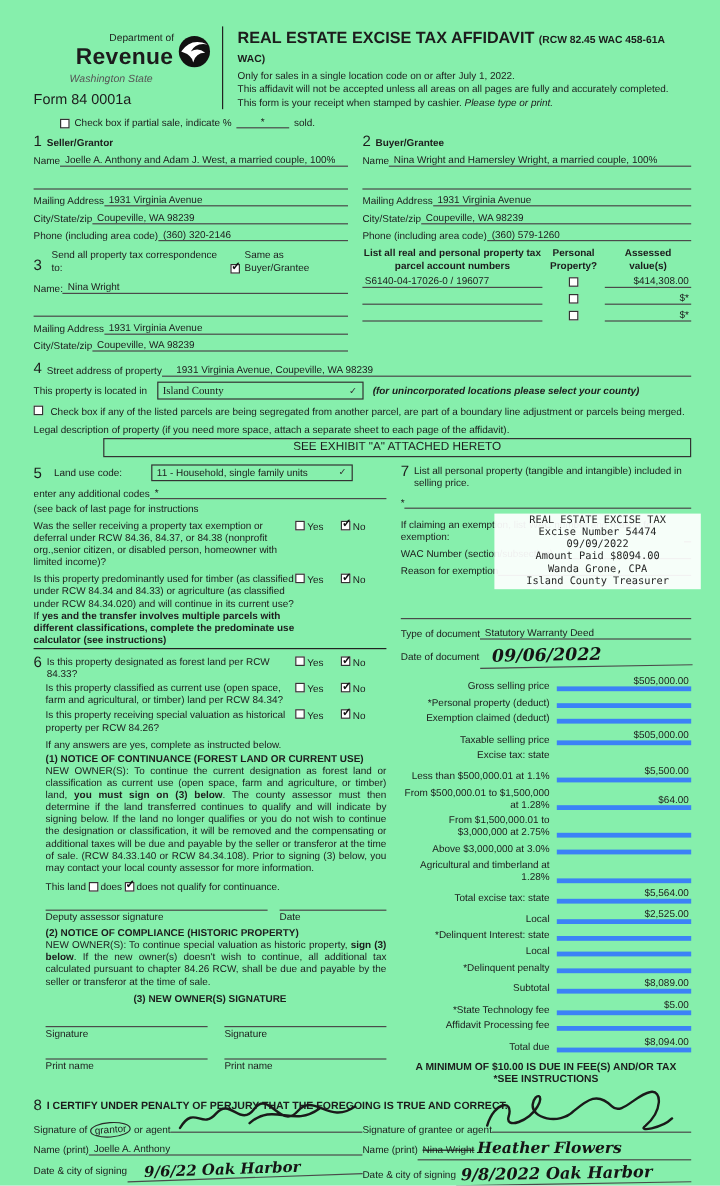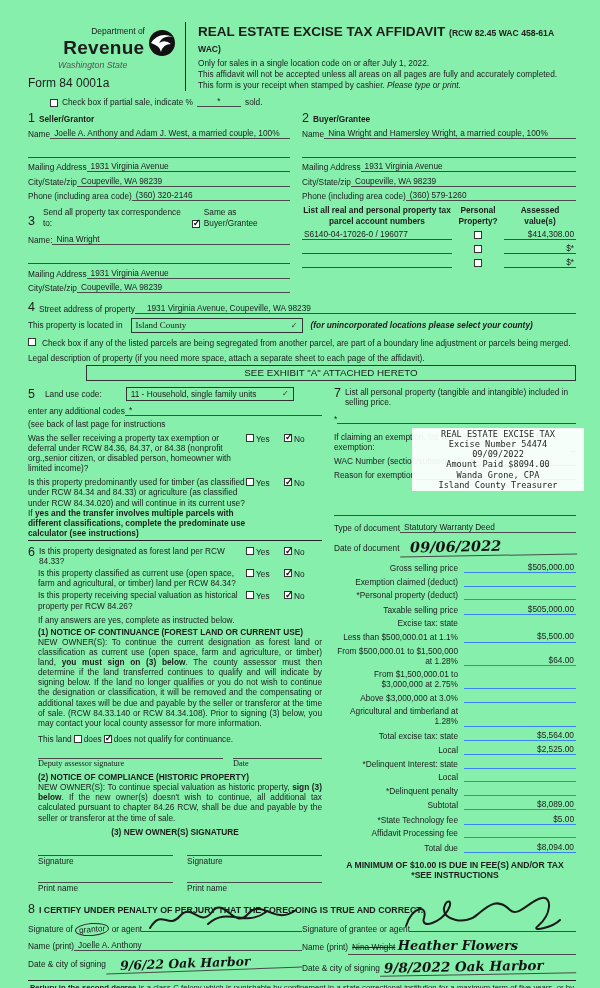--- a/index.html
+++ b/index.html
@@ -44,21 +44,21 @@
   
   .parcel-head { display:flex; font-weight:bold; text-align:center; margin-top:4px; }
   .parcel-row { display:flex; align-items:flex-end; margin-top:3px; }
   .pc1 { width:150px; } .pc2 { width:52px; text-align:center; } .pc3 { width:72px; }
   .pr1 { width:150px; border-bottom:1px solid #4a4a4a; min-height:11px; padding-left:2px; }
   .pr2 { width:52px; text-align:center; }
   .pr3 { width:72px; border-bottom:1px solid #4a4a4a; min-height:11px; text-align:right; padding-right:2px; }
   
   .taxrow { display:flex; align-items:flex-end; margin-top:3.2px; }
   .taxlabel { flex:1; text-align:right; padding-right:6px; }
-  .taxval { width:112px; border-bottom:1px solid #3b82f6; min-height:10.5px; text-align:right; padding-right:2px; position:relative; }
+  .taxval { width:112px; border-bottom:4px solid #3b82f6; min-height:10.5px; text-align:right; padding-right:2px; position:relative; }
   .taxval.noline { border-bottom:none; }
   
   .stamp {
     position:absolute; left:78px; top:-4px; width:172px; text-align:center;
     font-family:"DejaVu Sans Mono", monospace; font-size:8.6px; line-height:10.2px;
     color:#262626; background:rgba(255,255,255,.93); padding:1px 0;
   }
   
   .sigline { position:relative; }
   .scribble { position:absolute; pointer-events:none; }
@@ -312,21 +312,21 @@
       </div>
 
       <div style="display:flex; align-items:center; gap:2px; margin-top:6px; padding-left:10px;">
         <span>This land</span>
         <span class="cb"></span>
         <span>does</span>
         <span class="cb checked"></span>
         <span>does not qualify for continuance.</span>
       </div>
 
-      <div style="display:flex; gap:10px; margin-top:12px; padding-left:10px;font-family:Liberation Serif, serif;">
+      <div style="display:flex; gap:10px; margin-top:12px; padding-left:10px;">
         <div style="width:185px;">
           <div class="ul" style="min-height:3px;"></div>
           <div>Deputy assessor signature</div>
         </div>
         <div style="flex:1;">
           <div class="ul" style="min-height:3px;"></div>
           <div>Date</div>
         </div>
       </div>
 
@@ -402,25 +402,25 @@
         <span>Date of document</span>
         <span class="fval hand" style="font-size:14.5px; transform:rotate(-1deg); padding-left:10px;">09/06/2022</span>
       </div>
 
       <div style="margin-top:6px;">
         <div class="taxrow">
             <span class="taxlabel">Gross selling price</span>
             <span class="taxval">$505,000.00</span>
           </div>
         <div class="taxrow">
+            <span class="taxlabel">*Personal property (deduct)</span>
+            <span class="taxval"></span>
+          </div>
+        <div class="taxrow">
             <span class="taxlabel">Exemption claimed (deduct)</span>
-            <span class="taxval"></span>
-          </div>
-        <div class="taxrow">
-            <span class="taxlabel">*Personal property (deduct)</span>
             <span class="taxval"></span>
           </div>
         <div class="taxrow">
             <span class="taxlabel">Taxable selling price</span>
             <span class="taxval">$505,000.00</span>
           </div>
         <div class="taxrow">
             <span class="taxlabel">Excise tax:  state</span>
             <span class="taxval noline"></span>
           </div>

